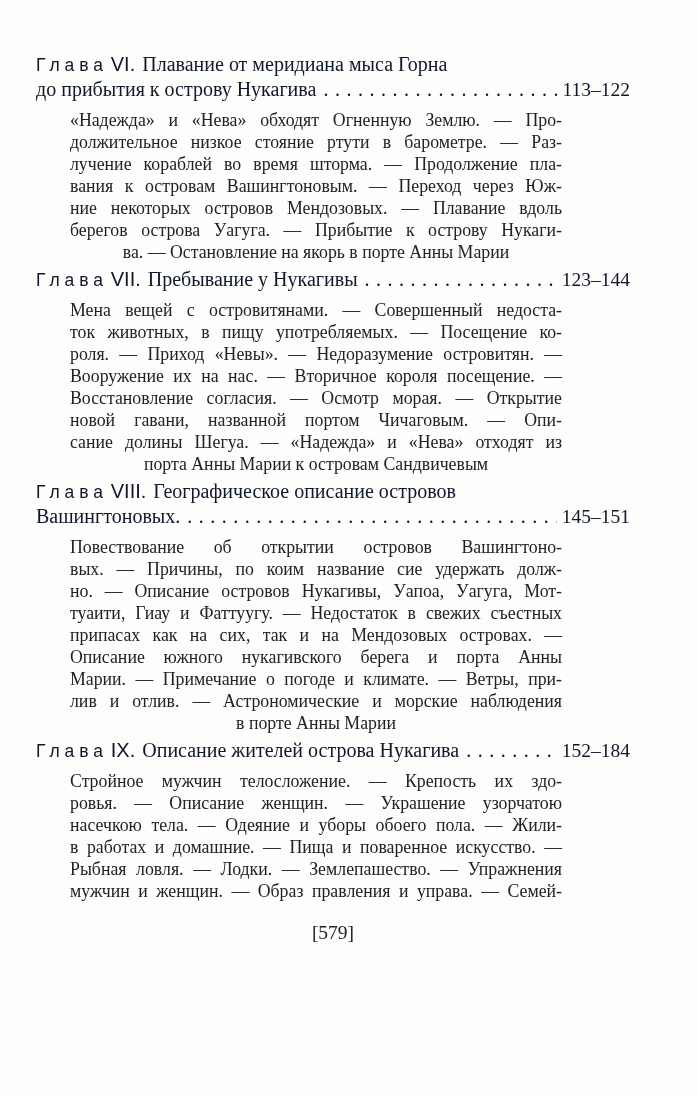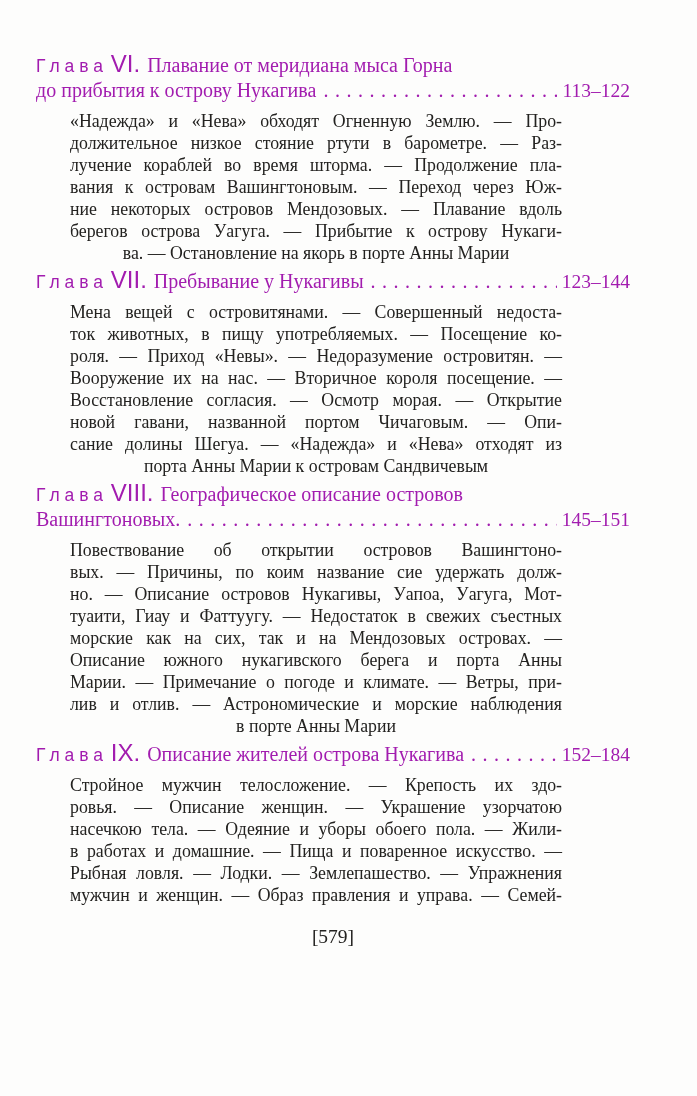--- a/index.html
+++ b/index.html
@@ -17,32 +17,32 @@
     font-family: "Liberation Serif", "DejaVu Serif", serif;
     padding: 52px 67px 0 36px;
     overflow: hidden;
   }
   .entry { margin: 0; }
   .hline {
     display: flex;
     align-items: baseline;
     font-size: 20px;
     line-height: 24px;
-    color: #a21caf;
+    color: #0f172a;
   }
   .glava {
     font-family: "Liberation Sans", "DejaVu Sans", sans-serif;
     font-size: 17.5px;
     letter-spacing: 0.28em;
     margin-right: 3px;
     white-space: nowrap;
   }
   .num {
     font-family: "Liberation Sans", "DejaVu Sans", sans-serif;
-    font-size: 24px;
+    font-size: 20px;
     margin-right: 7px;
     white-space: nowrap;
   }
   .htitle { white-space: nowrap; }
   .leader {
     flex: 1 1 auto;
     overflow: hidden;
     white-space: nowrap;
     margin: 0 5px 0 7px;
     min-width: 14px;
@@ -133,21 +133,21 @@
     <div class="hline">
       <span class="htitle">Вашингтоновых.</span>
       <span class="leader"></span>
       <span class="pages">145–151</span>
     </div>
     <div class="summary">
       <div class="sline">Повествование об открытии островов Вашингтоно-</div>
       <div class="sline">вых. — Причины, по коим название сие удержать долж-</div>
       <div class="sline">но. — Описание островов Нукагивы, Уапоа, Уагуга, Мот-</div>
       <div class="sline">туаити, Гиау и Фаттуугу. — Недостаток в свежих съестных</div>
-      <div class="sline">морские как на сих, так и на Мендозовых островах. —</div>
+      <div class="sline">припасах как на сих, так и на Мендозовых островах. —</div>
       <div class="sline">Описание южного нукагивского берега и порта Анны</div>
       <div class="sline">Марии. — Примечание о погоде и климате. — Ветры, при-</div>
       <div class="sline">лив и отлив. — Астрономические и морские наблюдения</div>
       <div class="sline center">в порте Анны Марии</div>
     </div>
   </section>
 
   <section class="entry">
     <div class="hline">
       <span class="glava">Глава</span>

